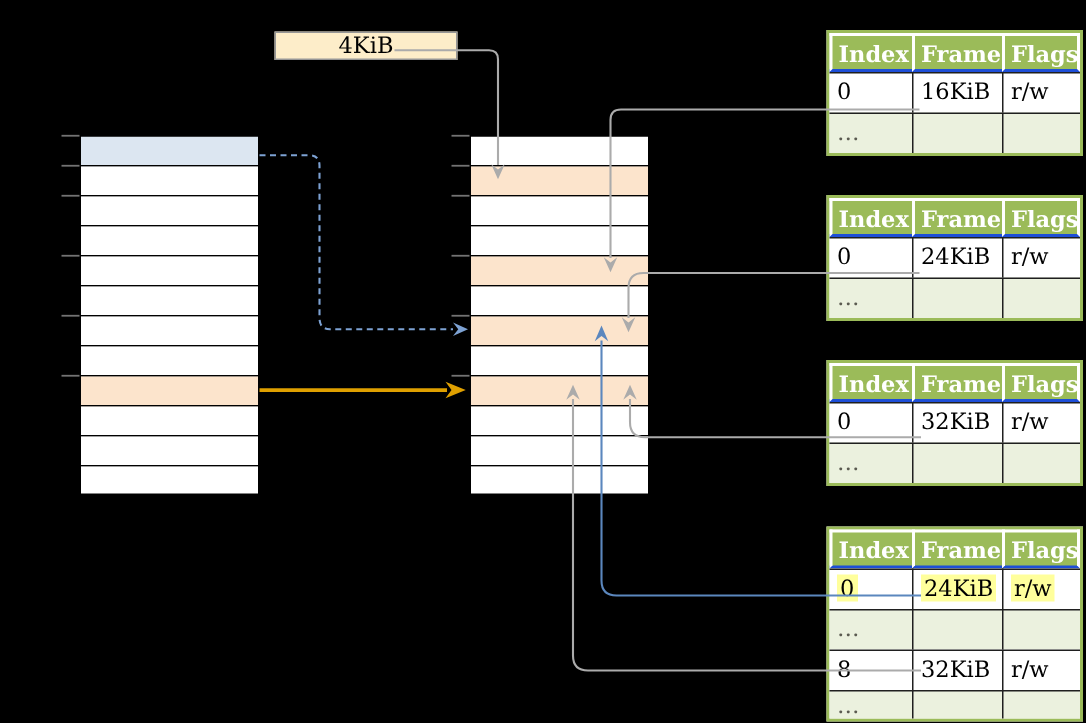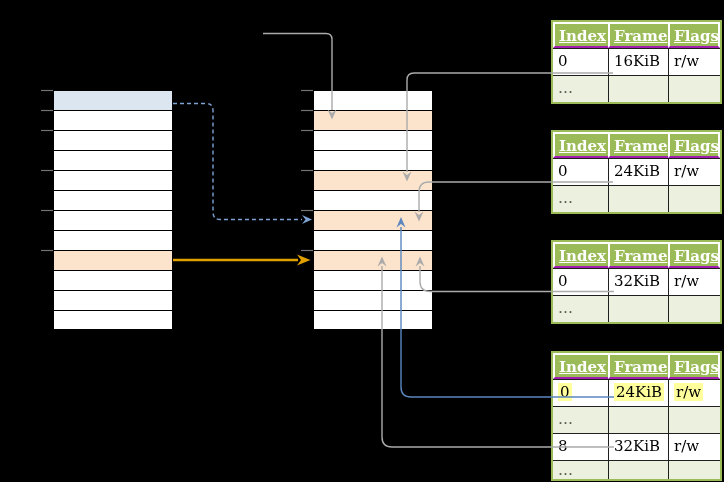--- a/index.html
+++ b/index.html
@@ -15,21 +15,21 @@
   
   #label4k{position:absolute;left:183px;top:21px;width:122px;height:19px;box-sizing:border-box;
            background:var(--label_cream);border:1px solid var(--label_border);
            text-align:center;font-size:15px;line-height:16px;color:#000;}
   
   .ptable{position:absolute;left:551px;width:171px;box-sizing:border-box;
           border:2px solid var(--accent_green);border-collapse:separate;border-spacing:0;
           background:#fff;table-layout:fixed;font-size:15px;}
   .ptable th{background:var(--accent_green);color:#fff;font-weight:bold;text-align:left;
              height:26px;box-sizing:border-box;padding:1px 0 0 4px;white-space:nowrap;
-             border:2px solid #fff;border-bottom:2px solid #a21caf;border-right:none;font-size:15px;text-decoration:underline;}
+             border:2px solid #fff;border-bottom:2px solid #1d4ed8;border-right:none;font-size:15px;}
   .ptable th:last-child{border-right:2px solid #fff;}
   .ptable td{height:27px;box-sizing:border-box;padding:3px 0 0 5px;vertical-align:top;
              white-space:nowrap;color:#000;background:#fff;
              border-top:1px solid var(--table_line);border-left:1px solid var(--table_line);}
   .ptable td:first-child{border-left:none;}
   .ptable tr.alt td{background:var(--row_green);color:var(--dots_color);}
   .ptable td.short{height:17px;padding-top:0;}
   .hl{background:var(--highlight_yellow);padding:0 2px;}
   
   #overlay{position:absolute;left:0;top:0;z-index:5;pointer-events:none;}
@@ -41,20 +41,21 @@
   .c-blue{stroke:var(--arrow_blue);}   .f-blue{fill:var(--arrow_blue);}
   .c-bluelt{stroke:var(--arrow_blue_light);} .f-bluelt{fill:var(--arrow_blue_light);}
   .c-orange{stroke:var(--arrow_orange);} .f-orange{fill:var(--arrow_orange);}
   .tick{stroke:var(--tick_gray);stroke-width:1.2px;}
 </style>
 </head>
 <body>
 
 <div id="stage">
 
+  <div id="label4k">4KiB</div>
 
   <div id="vmem" class="memtable">
     <div class="mrow" style="background-color: rgb(220, 230, 241);"></div>
     <div class="mrow" style="background-color: rgb(255, 255, 255);"></div>
     <div class="mrow" style="background-color: rgb(255, 255, 255);"></div>
     <div class="mrow" style="background-color: rgb(255, 255, 255);"></div>
     <div class="mrow" style="background-color: rgb(255, 255, 255);"></div>
     <div class="mrow" style="background-color: rgb(255, 255, 255);"></div>
     <div class="mrow" style="background-color: rgb(255, 255, 255);"></div>
     <div class="mrow" style="background-color: rgb(255, 255, 255);"></div>

